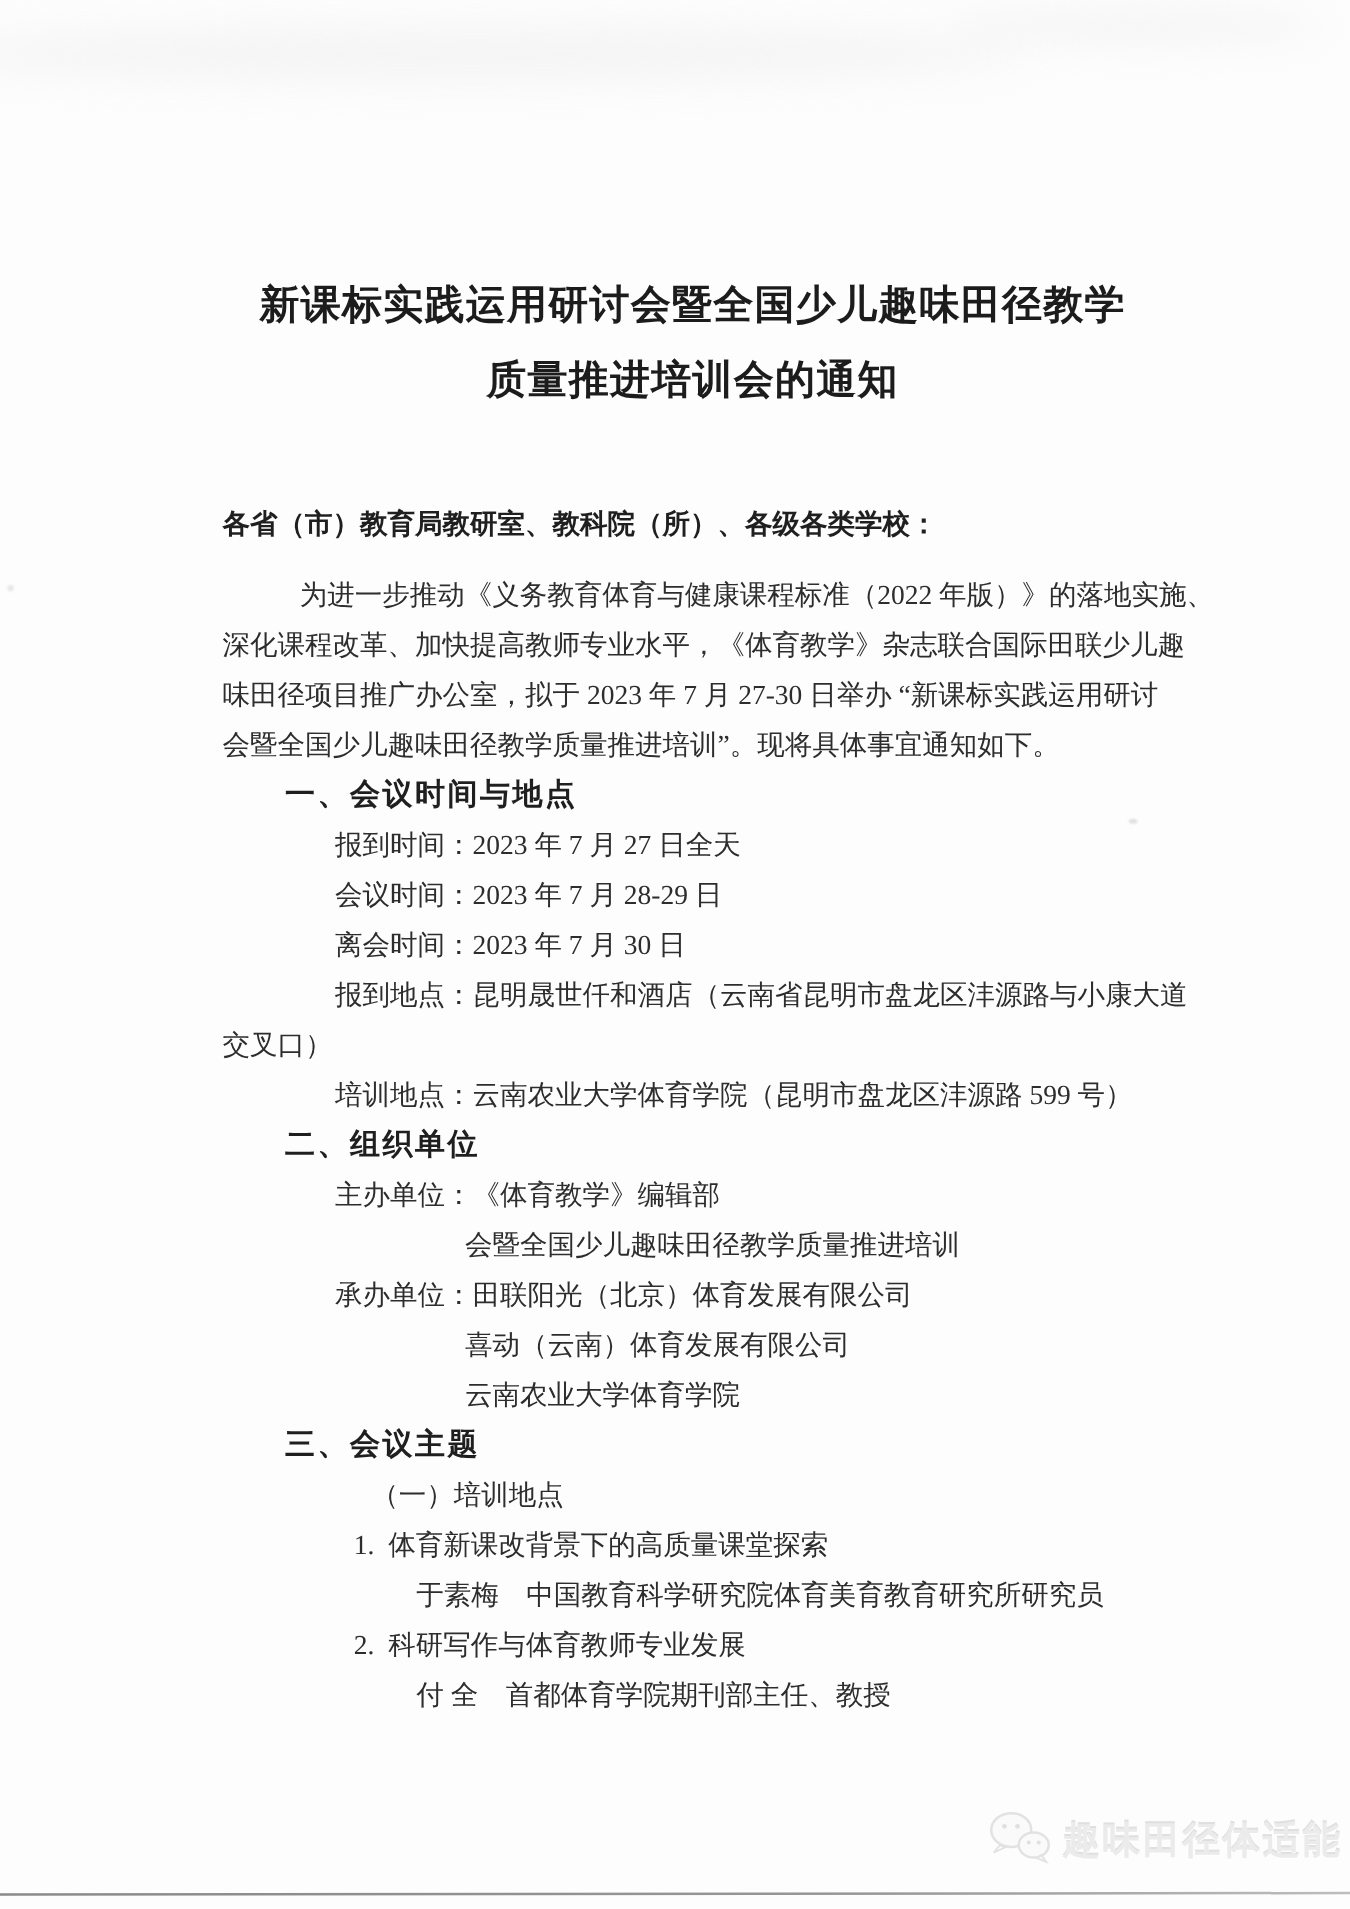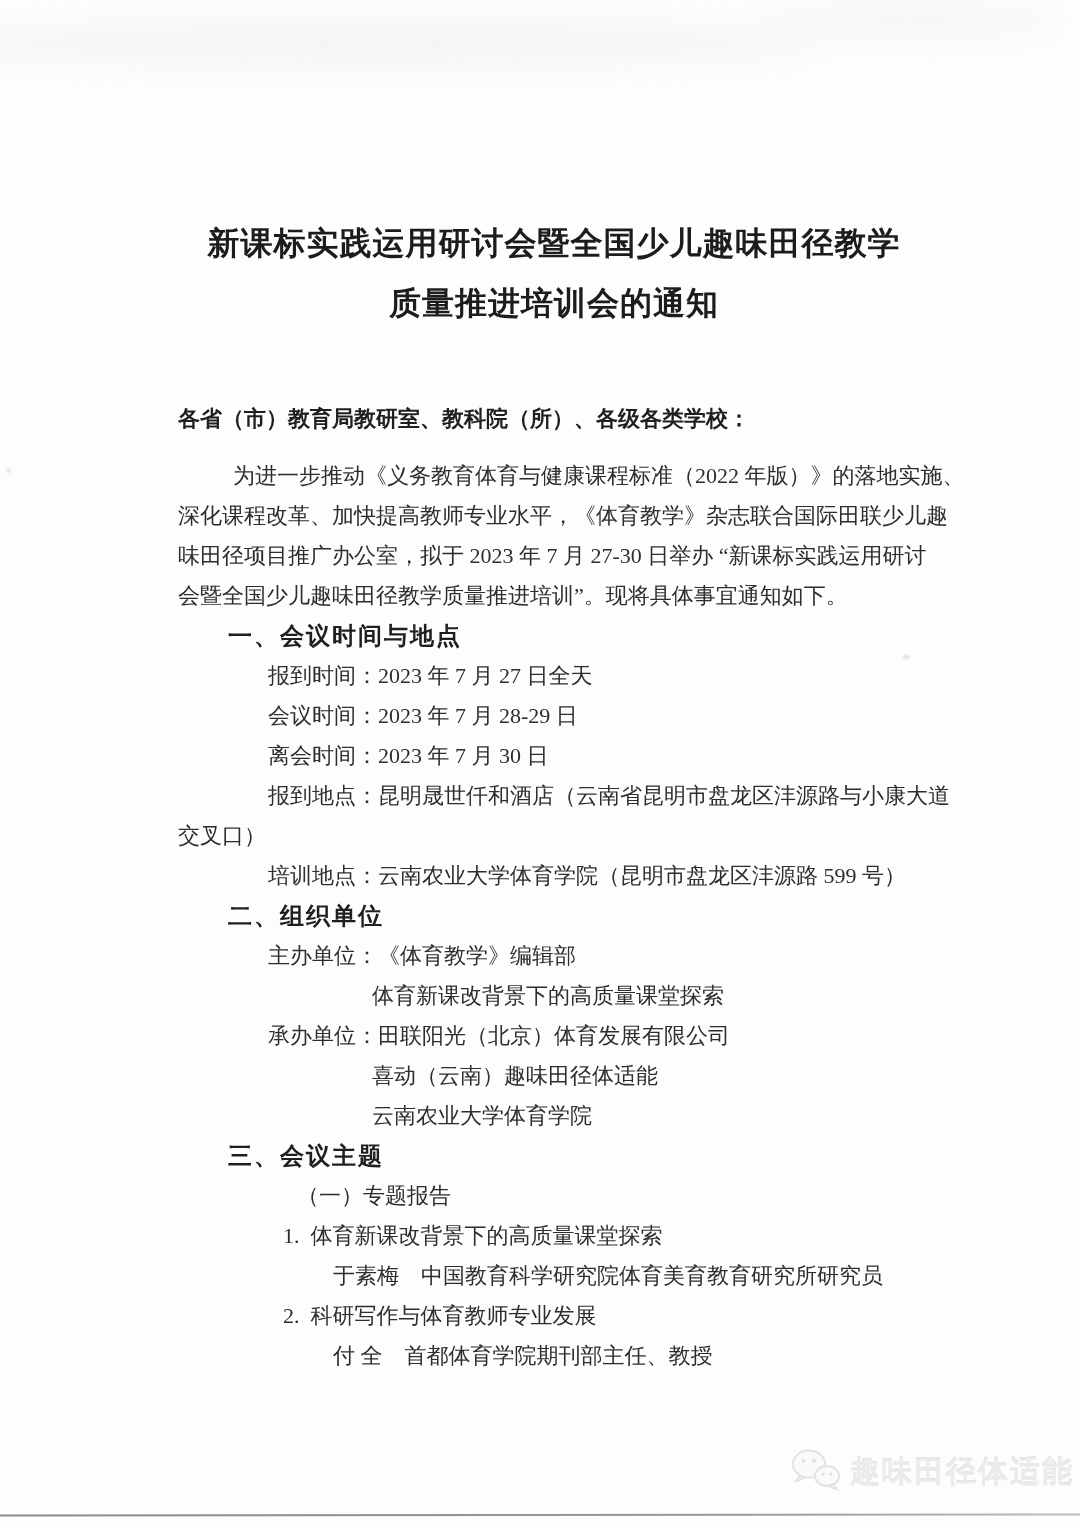--- a/index.html
+++ b/index.html
@@ -26,21 +26,21 @@
     font-weight:bold; font-size:32px; line-height:60px;
     letter-spacing:1px; color:#1c1c1c;
   }
 
   .lines { position:absolute; left:178px; top:399px; width:800px; }
   .line { height:40px; line-height:40px; font-size:22px; white-space:pre; color:#2d2d2d; }
   .bold-sans { font-family:"Liberation Sans", sans-serif; font-weight:bold; color:#1f1f1f; }
   .heading { font-family:"Liberation Sans", sans-serif; font-weight:bold;
              font-size:24px; letter-spacing:2px; color:#1f1f1f; }
   .para-indent { text-indent:55px; }
-  .gap-top { margin-top:17px; }
+  .gap-top { margin-top:17px;text-align:center; }
   .ind-50  { padding-left:50px; }
   .ind-90  { padding-left:90px; }
   .ind-105 { padding-left:105px; }
   .ind-119 { padding-left:119px; }
   .ind-155 { padding-left:155px; }
   .ind-194 { padding-left:194px; }
 
   .watermark { position:absolute; left:790px; top:1448px;
     display:flex; align-items:center; gap:8px;text-align:center; }
   .wm-text { font-family:"Liberation Sans", sans-serif; font-weight:bold;
@@ -74,26 +74,26 @@
     <div class="line">会暨全国少儿趣味田径教学质量推进培训”。现将具体事宜通知如下。</div>
     <div class="line heading ind-50">一、会议时间与地点</div>
     <div class="line ind-90">报到时间：2023 年 7 月 27 日全天</div>
     <div class="line ind-90">会议时间：2023 年 7 月 28-29 日</div>
     <div class="line ind-90">离会时间：2023 年 7 月 30 日</div>
     <div class="line ind-90">报到地点：昆明晟世仟和酒店（云南省昆明市盘龙区沣源路与小康大道</div>
     <div class="line">交叉口）</div>
     <div class="line ind-90">培训地点：云南农业大学体育学院（昆明市盘龙区沣源路 599 号）</div>
     <div class="line heading ind-50">二、组织单位</div>
     <div class="line ind-90">主办单位：《体育教学》编辑部</div>
-    <div class="line ind-194">体育新课改背景下的高质量课堂探索</div>
+    <div class="line ind-194">会暨全国少儿趣味田径教学质量推进培训</div>
     <div class="line ind-90">承办单位：田联阳光（北京）体育发展有限公司</div>
-    <div class="line ind-194">喜动（云南）趣味田径体适能</div>
+    <div class="line ind-194">喜动（云南）体育发展有限公司</div>
     <div class="line ind-194">云南农业大学体育学院</div>
     <div class="line heading ind-50">三、会议主题</div>
-    <div class="line ind-119">（一）专题报告</div>
+    <div class="line ind-119">（一）培训地点</div>
     <div class="line ind-105">1.  体育新课改背景下的高质量课堂探索</div>
     <div class="line ind-155">于素梅　中国教育科学研究院体育美育教育研究所研究员</div>
     <div class="line ind-105">2.  科研写作与体育教师专业发展</div>
     <div class="line ind-155">付 全　首都体育学院期刊部主任、教授</div>
   </div>
 
   <div class="watermark">
     <span>
       <svg width="52" height="44" viewBox="0 0 52 44">
         <ellipse cx="19" cy="16" rx="16" ry="13.5" fill="#fafafa" stroke="#e2e2e2" stroke-width="2"></ellipse>

